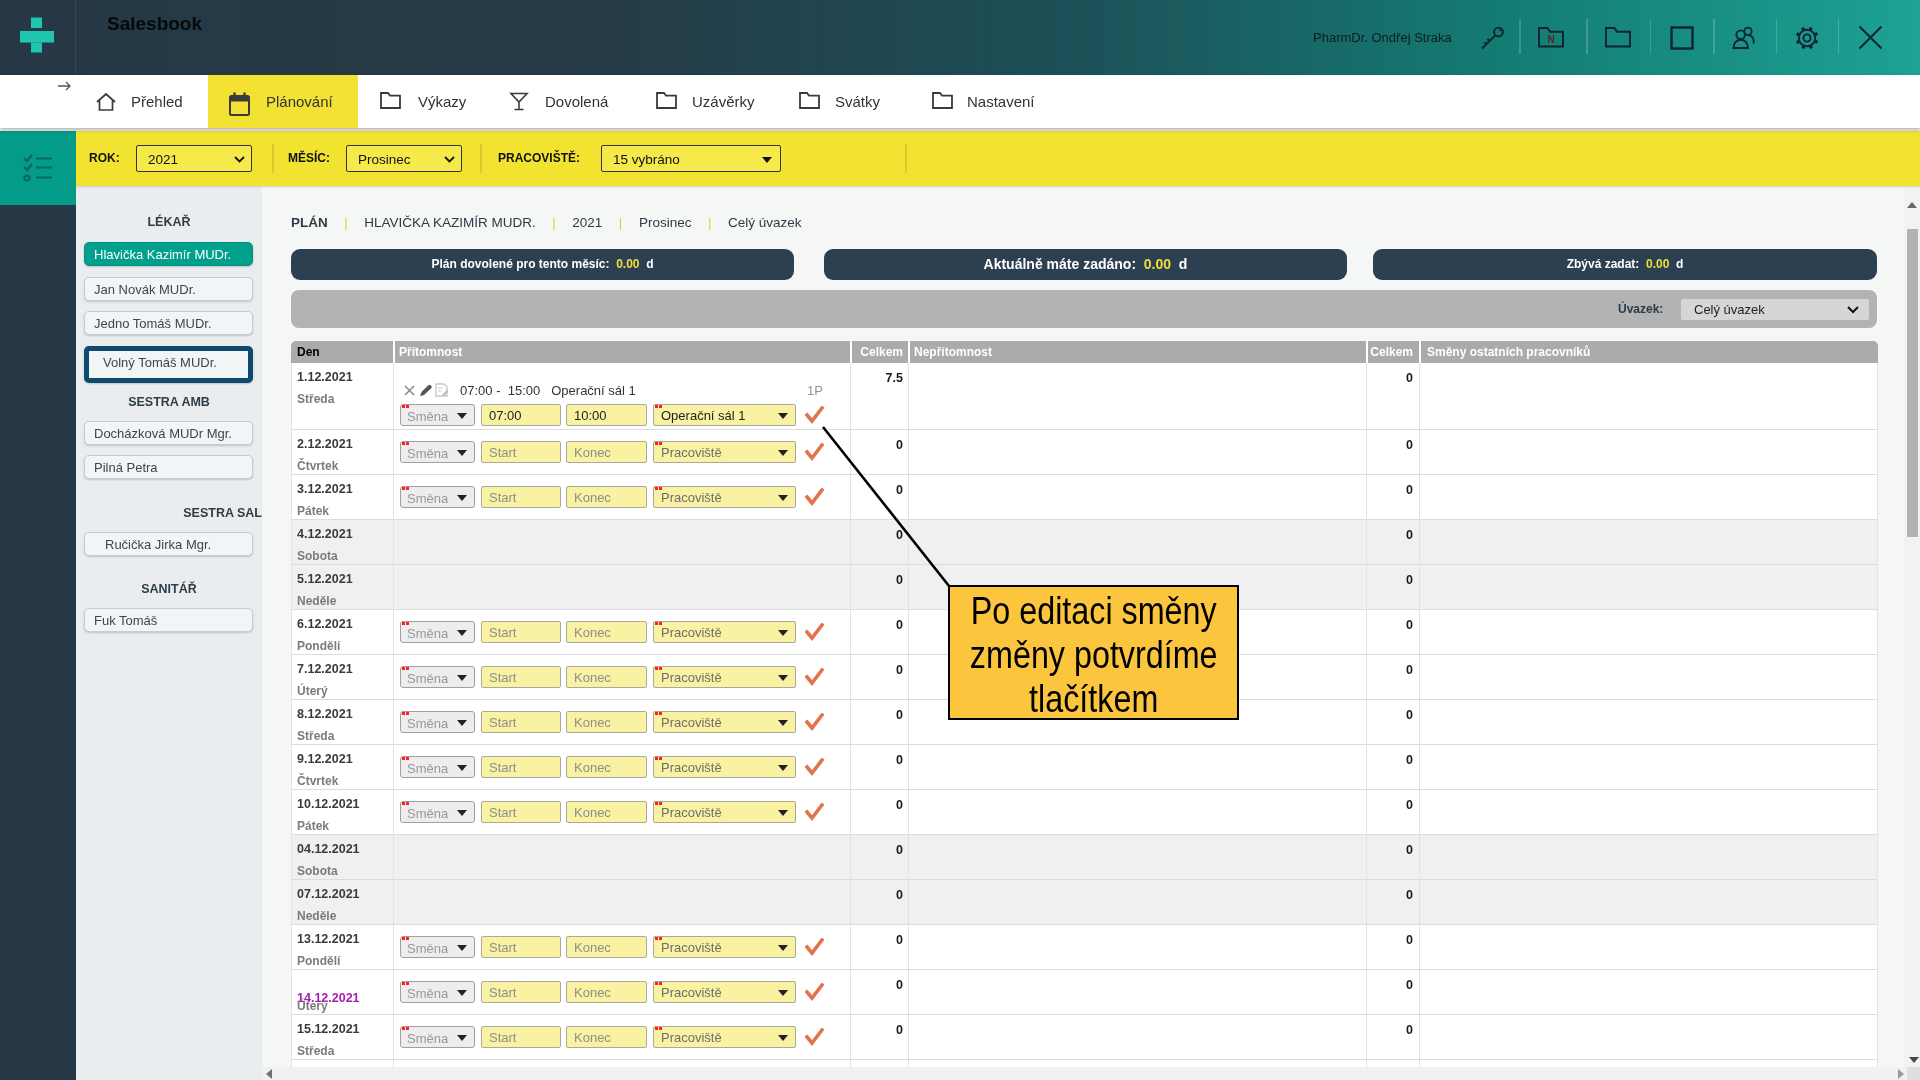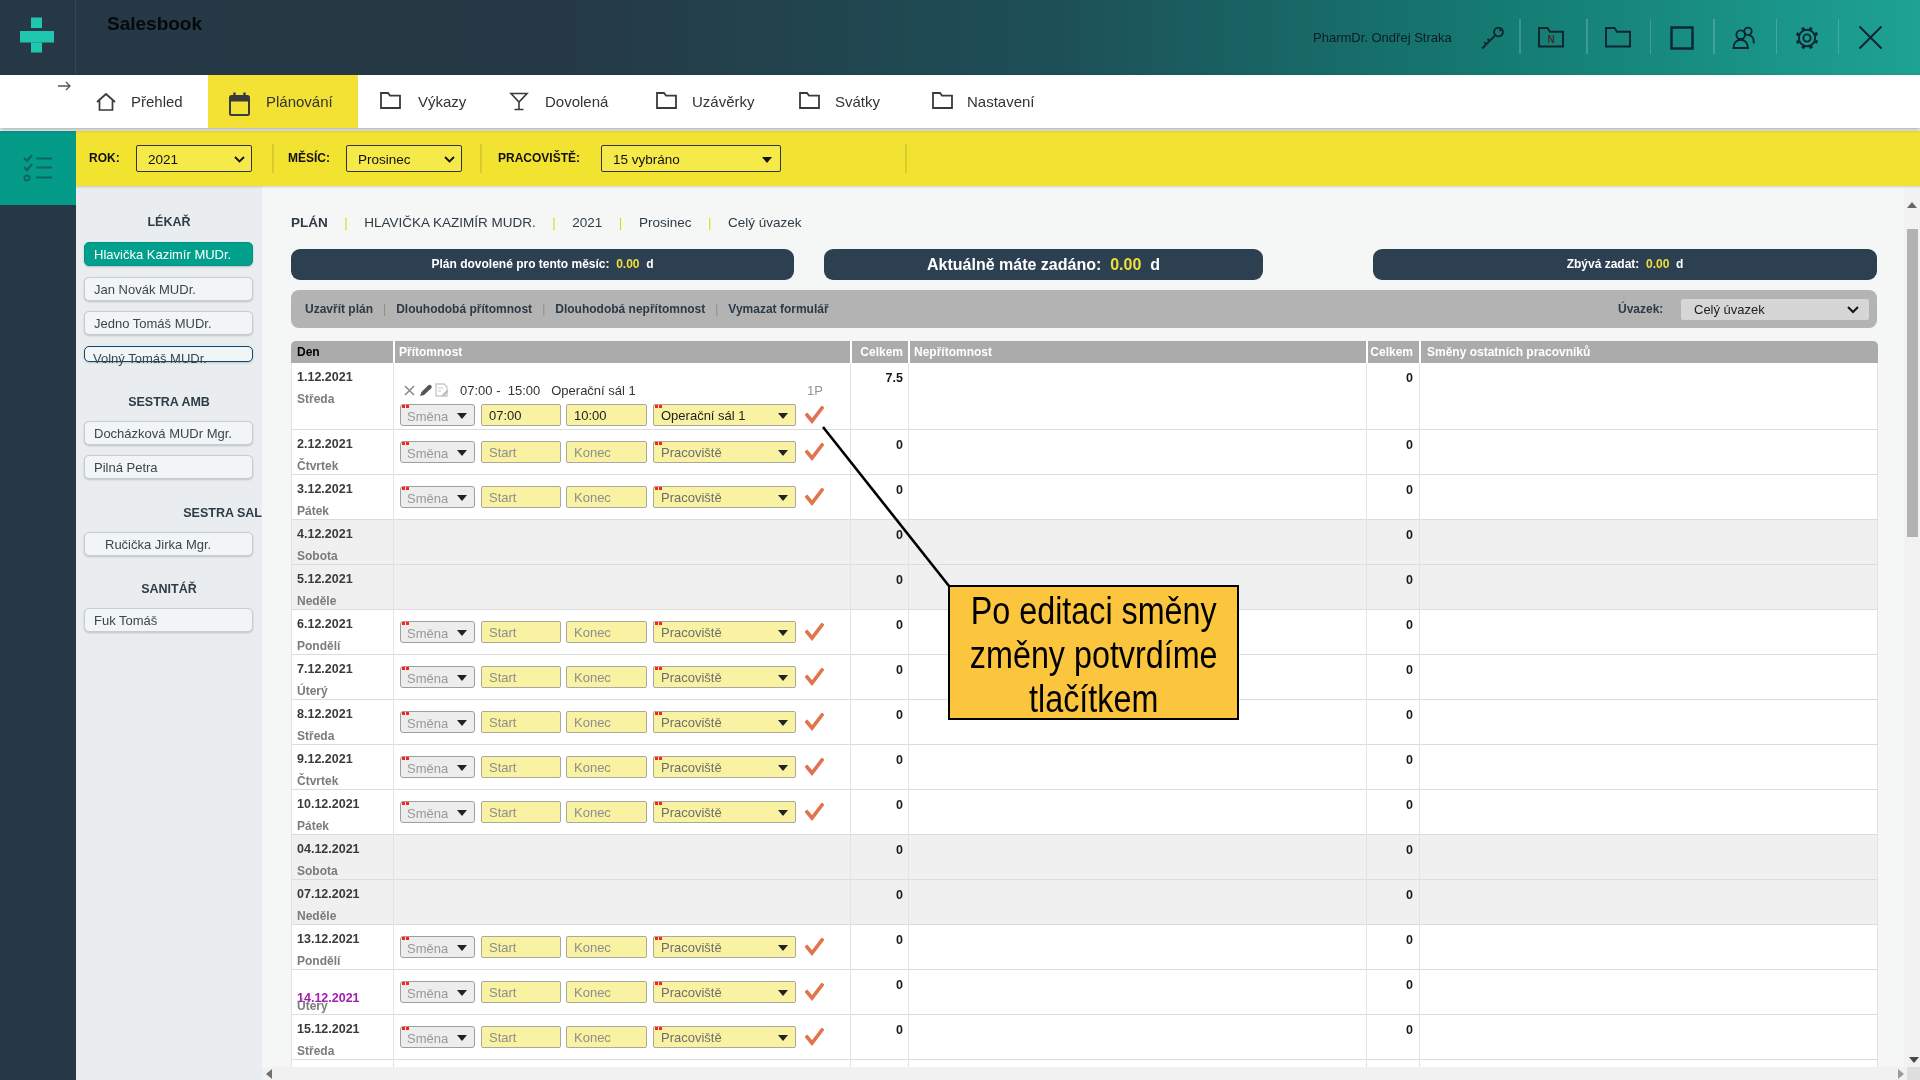--- a/index.html
+++ b/index.html
@@ -127,47 +127,44 @@
     <path d="M14 5.5 H30 M14 14.5 H30 M14 24.5 H30" stroke="#0a685c" stroke-width="2.2"></path>
   </svg>
 </div>
 <div class="abs" style="left:0;top:205px;width:76px;height:875px;background:#263845"></div>
 
 <div class="abs" style="left:76px;top:186px;width:186px;height:894px;background:#e9edf0"></div>
 <div style="position:absolute;left:76px;top:215px;width:186px;text-align:center;font-size:12.5px;font-weight:bold;color:#2e3c46">LÉKAŘ</div>
 <div style="position:absolute;left:84px;top:242px;width:169px;height:24px;background:#01a08c;border:1px solid #01917f;color:#fff;white-space:nowrap;border-radius:5px;box-sizing:border-box;box-shadow:0 1px 2px rgba(0,0,0,.18);font-size:13px;line-height:23px;padding-left:9px">Hlavička Kazimír MUDr.</div>
 <div style="position:absolute;left:84px;top:276.5px;width:169px;height:24px;background:#f2f5f6;border:1px solid #c7ccd1;color:#3a4750;white-space:nowrap;border-radius:5px;box-sizing:border-box;box-shadow:0 1px 2px rgba(0,0,0,.18);font-size:13px;line-height:23px;padding-left:9px">Jan Novák MUDr.</div>
 <div style="position:absolute;left:84px;top:311px;width:169px;height:24px;background:#f2f5f6;border:1px solid #c7ccd1;color:#3a4750;white-space:nowrap;border-radius:5px;box-sizing:border-box;box-shadow:0 1px 2px rgba(0,0,0,.18);font-size:13px;line-height:23px;padding-left:9px">Jedno Tomáš MUDr.</div>
-<div style="position:absolute;left:84px;top:345.5px;width:169px;height:16px;background:#f2f5f6;border:1px solid #0c4a6e;color:#3a4750;white-space:nowrap;border-radius:5px;box-sizing:border-box;box-shadow:0 1px 2px rgba(0,0,0,.18);font-size:13px;line-height:23px;padding-left:8px">Volný Tomáš MUDr.</div>
+<div style="position:absolute;left:84px;top:345.5px;width:169px;height:37px;background:#f2f5f6;border:5px solid #0c4a6e;color:#3a4750;white-space:nowrap;border-radius:5px;box-sizing:border-box;box-shadow:0 1px 2px rgba(0,0,0,.18);font-size:13px;line-height:23px;padding-left:14px">Volný Tomáš MUDr.</div>
 <div style="position:absolute;left:76px;top:395px;width:186px;text-align:center;font-size:12.5px;font-weight:bold;color:#2e3c46">SESTRA AMB</div>
 <div style="position:absolute;left:84px;top:420.5px;width:169px;height:24px;background:#f2f5f6;border:1px solid #c7ccd1;color:#3a4750;white-space:nowrap;border-radius:5px;box-sizing:border-box;box-shadow:0 1px 2px rgba(0,0,0,.18);font-size:13px;line-height:23px;padding-left:9px">Docházková MUDr Mgr.</div>
 <div style="position:absolute;left:84px;top:455px;width:169px;height:24px;background:#f2f5f6;border:1px solid #c7ccd1;color:#3a4750;white-space:nowrap;border-radius:5px;box-sizing:border-box;box-shadow:0 1px 2px rgba(0,0,0,.18);font-size:13px;line-height:23px;padding-left:9px">Pilná Petra</div>
 <div style="position:absolute;left:76px;top:505.5px;width:186px;text-align:right;font-size:12.5px;font-weight:bold;color:#2e3c46">SESTRA SAL</div>
 <div style="position:absolute;left:84px;top:531.5px;width:169px;height:24px;background:#f2f5f6;border:1px solid #c7ccd1;color:#3a4750;white-space:nowrap;border-radius:5px;box-sizing:border-box;box-shadow:0 1px 2px rgba(0,0,0,.18);font-size:13px;line-height:23px;padding-left:20px">Ručička Jirka Mgr.</div>
 <div style="position:absolute;left:76px;top:581.5px;width:186px;text-align:center;font-size:12.5px;font-weight:bold;color:#2e3c46">SANITÁŘ</div>
 <div style="position:absolute;left:84px;top:607.5px;width:169px;height:24px;background:#f2f5f6;border:1px solid #c7ccd1;color:#3a4750;white-space:nowrap;border-radius:5px;box-sizing:border-box;box-shadow:0 1px 2px rgba(0,0,0,.18);font-size:13px;line-height:23px;padding-left:9px">Fuk Tomáš</div>
 
 <div class="abs" style="left:291px;top:215px;font-size:13.5px;color:#2e3b46">
   <b style="font-size:13.5px">PLÁN</b><span style="color:#e3d12b;margin:0 16.5px">|</span>HLAVIČKA KAZIMÍR MUDR.<span style="color:#e3d12b;margin:0 16.5px">|</span>2021<span style="color:#e3d12b;margin:0 16.5px">|</span>Prosinec<span style="color:#e3d12b;margin:0 16.5px">|</span>Celý úvazek
 </div>
 
 <div class="abs" style="left:291px;top:249px;width:503px;height:31px;background:#2d4051;border-radius:9px;
   text-align:center;line-height:31px;font-size:12px;font-weight:bold;color:#fff">
   Plán dovolené pro tento měsíc: &nbsp;<span style="color:#f0df39">0.00</span>&nbsp; d</div>
-<div class="abs" style="left:824px;top:249px;width:439px;height:31px;background:#2d4051;border-radius:9px;
-  text-align:center;line-height:31px;font-size:16px;font-weight:bold;color:#fff">
+<div class="abs" style="left:824px;top:249px;width:523px;height:31px;background:#2d4051;border-radius:9px;
+  text-align:center;line-height:31px;font-size:14px;font-weight:bold;color:#fff">
   Aktuálně máte zadáno: &nbsp;<span style="color:#f0df39">0.00</span>&nbsp; d</div>
 <div class="abs" style="left:1373px;top:249px;width:504px;height:31px;background:#2d4051;border-radius:9px;
   text-align:center;line-height:31px;font-size:12px;font-weight:bold;color:#fff">
   Zbývá zadat: &nbsp;<span style="color:#f0df39">0.00</span>&nbsp; d</div>
 
 <div class="abs" style="left:291px;top:290px;width:1586px;height:38px;background:#b3b3b3;border-radius:8px">
-  <div class="abs" style="left:14px;top:0;height:38px;line-height:38px;font-size:12px;font-weight:bold;color:#2b3a46">
-    Uzavřít plán<span style="color:#8d8d8d;font-weight:normal;margin:0 10px">|</span>Dlouhodobá přítomnost<span style="color:#8d8d8d;font-weight:normal;margin:0 10px">|</span>Dlouhodobá nepřítomnost<span style="color:#8d8d8d;font-weight:normal;margin:0 10px">|</span>Vymazat formulář
-  </div>
   <div class="abs" style="left:1327px;top:0;height:38px;line-height:38px;font-size:12px;font-weight:bold;color:#2b3a46">Úvazek:</div>
   <div class="abs" style="left:1390px;top:9px;width:188px;height:21px;background:#d6d6d6;border-radius:2px">
     <span class="abs" style="left:13px;top:3px;font-size:13px;color:#222">Celý úvazek</span>
     <svg width="12" height="8" viewBox="0 0 12 8" style="position:absolute;right:10px;top:7px">
         <path d="M1 1 L6 6 L11 1" stroke="#111" stroke-width="2" fill="none"></path>
       </svg>
   </div>
 </div>
 
 <div class="abs" style="left:291px;top:341px;width:1587px;height:22px;background:#ababab;border-radius:5px 5px 0 0">

